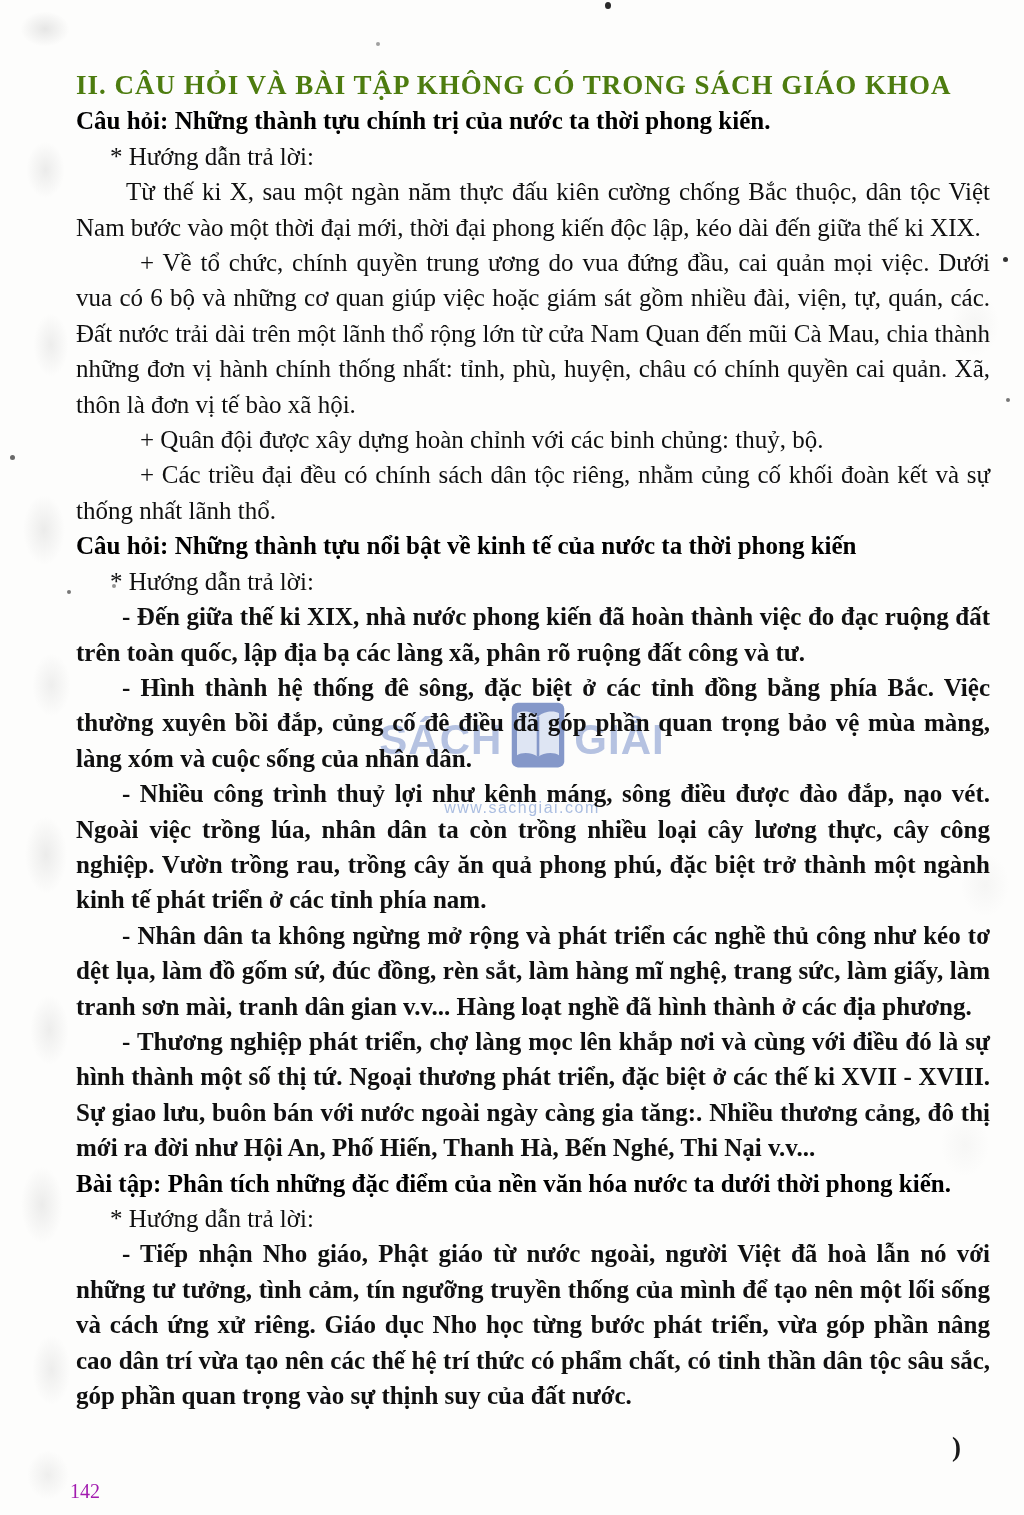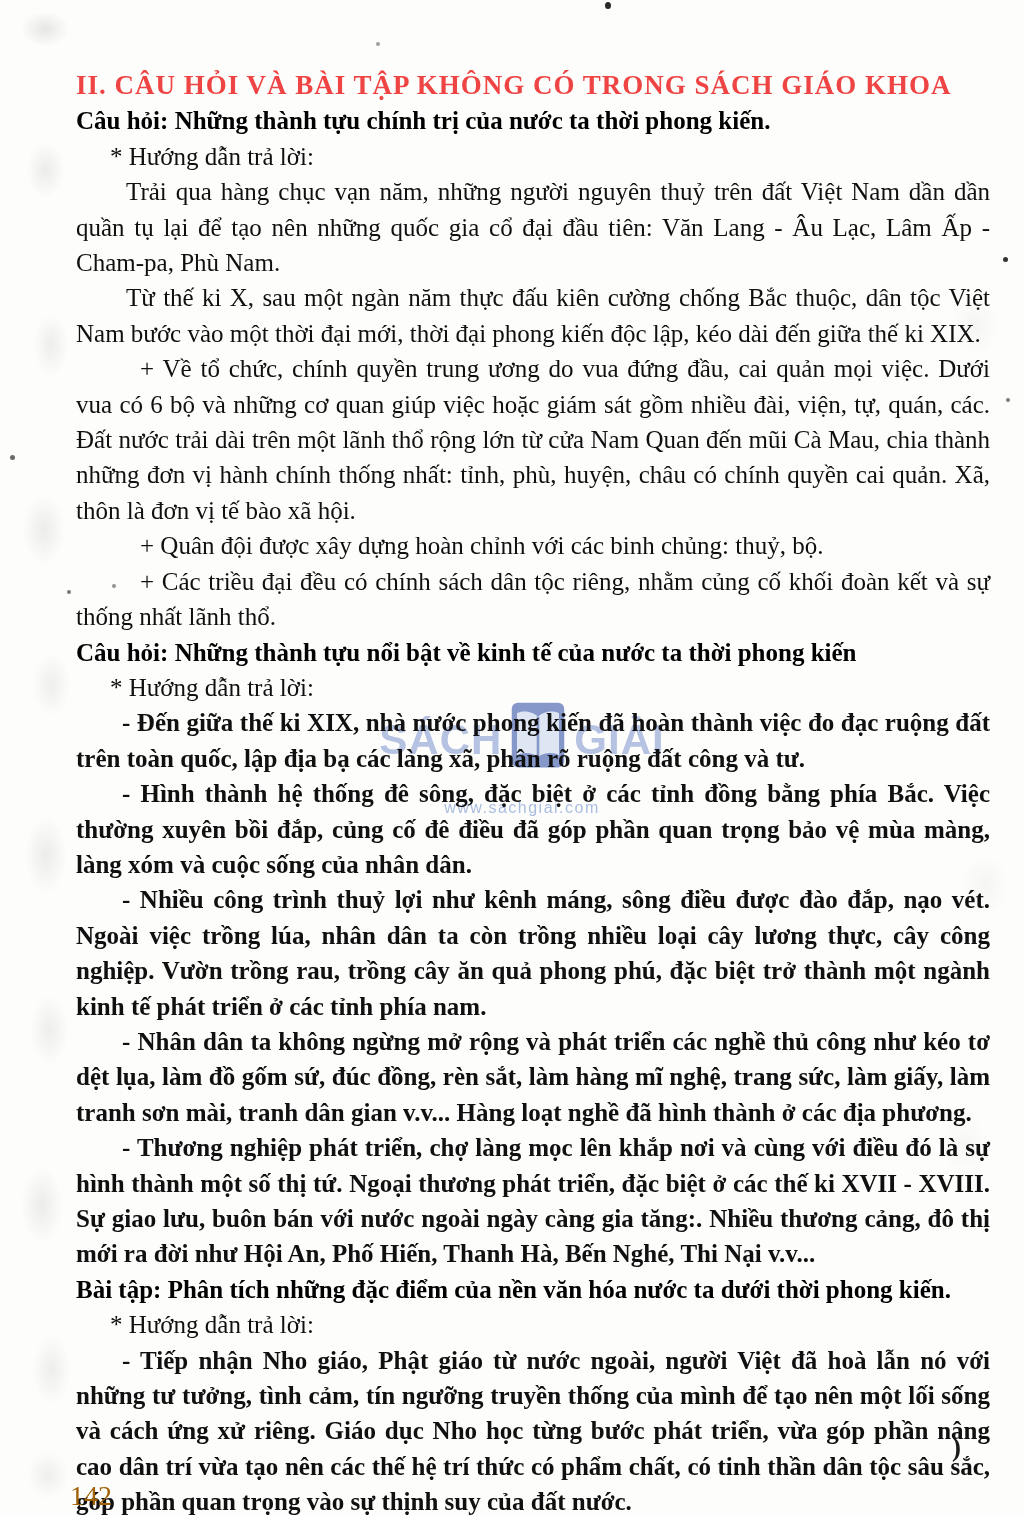--- a/index.html
+++ b/index.html
@@ -28,42 +28,42 @@
       radial-gradient(closest-side, rgba(110,110,110,0.10), rgba(110,110,110,0) 70%) 18px 1440px / 60px 70px no-repeat,
       radial-gradient(closest-side, rgba(120,120,120,0.06), rgba(120,120,120,0) 70%) 940px 280px / 70px 90px no-repeat,
       radial-gradient(closest-side, rgba(120,120,120,0.06), rgba(120,120,120,0) 70%) 950px 840px / 70px 90px no-repeat,
       radial-gradient(closest-side, rgba(120,120,120,0.05), rgba(120,120,120,0) 70%) 930px 1100px / 70px 90px no-repeat;
   }
   .text-block {
     position: absolute; left: 76px; top: 68px; width: 914px; z-index: 2;
     font-size: 25px; line-height: 35.4px; text-align: justify;
   }
   .text-block p { margin: 0; }
-  .h1   { font-weight: bold; font-size: 27px; letter-spacing: 1px; color: #ef4444; text-align: left; }
+  .h1   { font-weight: bold; font-size: 27px; letter-spacing: 1px; color: #4d7c0f; text-align: left; }
   .bold { font-weight: bold; color: #000; }
   .italic { text-indent: 34px; }
   .para { text-indent: 50px; }
   .plus { text-indent: 64px; }
   .dash { text-indent: 46px; font-weight: bold; }
 
   .watermark {
     position: absolute; left: 382px; top: 700px; width: 280px; z-index: 1;
     text-align: center; pointer-events: none;
     font-family: "Liberation Sans", "DejaVu Sans", sans-serif;
   }
   .wm-row {
     display: flex; align-items: center; justify-content: center; gap: 8px;
     font-size: 42px; font-weight: bold; color: #b5c2e1; letter-spacing: 1px;
   }
   .wm-icon { flex: 0 0 auto; opacity: 0.85; }
   .wm-url { margin-top: 19px; font-size: 16px; color: #aabde0; letter-spacing: 1.5px; }
 
   .page-number {
     position: absolute; left: 70px; top: 1480px; z-index: 2;
-    font-size: 28px; color: #a16207;
+    font-size: 20px; color: #a21caf;
   }
   .speck { position: absolute; z-index: 3; border-radius: 50%; }
   .sp-a { left: 605px; top: 2px;    width: 6px; height: 7px; background: #2a2a2a; }
   .sp-b { left: 376px; top: 42px;   width: 4px; height: 4px; background: #777; opacity: .7; }
   .sp-c { left: 1003px; top: 257px; width: 5px; height: 5px; background: #333; }
   .sp-d { left: 1006px; top: 398px; width: 4px; height: 4px; background: #555; opacity: .8; }
   .sp-e { left: 10px;  top: 455px;  width: 5px; height: 5px; background: #444; opacity: .8; }
   .sp-f { left: 67px;  top: 590px;  width: 4px; height: 4px; background: #555; opacity: .8; }
   .sp-g { left: 112px; top: 584px;  width: 4px; height: 4px; background: #666; opacity: .7; }
   .stray-mark {
@@ -90,21 +90,20 @@
       </span>
       <span>GIẢI</span>
     </div>
     <div class="wm-url">www.sachgiai.com</div>
   </div>
 
   <div class="text-block">
     <p class="h1">II. CÂU HỎI VÀ BÀI TẬP KHÔNG CÓ TRONG SÁCH GIÁO KHOA</p>
     <p class="bold">Câu hỏi: Những thành tựu chính trị của nước ta thời phong kiến.</p>
     <p class="italic">* Hướng dẫn trả lời:</p>
-    <p class="para">Trải qua hàng chục vạn năm, những người nguyên thuỷ trên đất Việt Nam dần dần quần tụ lại để tạo nên những quốc gia cổ đại đầu tiên: Văn Lang - Âu Lạc, Lâm Ấp - Cham-pa, Phù Nam.</p>
     <p class="para">Từ thế ki X, sau một ngàn năm thực đấu kiên cường chống Bắc thuộc, dân tộc Việt Nam bước vào một thời đại mới, thời đại phong kiến độc lập, kéo dài đến giữa thế ki XIX.</p>
     <p class="plus">+ Về tổ chức, chính quyền trung ương do vua đứng đầu, cai quản mọi việc. Dưới vua có 6 bộ và những cơ quan giúp việc hoặc giám sát gồm nhiều đài, viện, tự, quán, các. Đất nước trải dài trên một lãnh thổ rộng lớn từ cửa Nam Quan đến mũi Cà Mau, chia thành những đơn vị hành chính thống nhất: tỉnh, phù, huyện, châu có chính quyền cai quản. Xã, thôn là đơn vị tế bào xã hội.</p>
     <p class="plus">+ Quân đội được xây dựng hoàn chỉnh với các binh chủng: thuỷ, bộ.</p>
     <p class="plus">+ Các triều đại đều có chính sách dân tộc riêng, nhằm củng cố khối đoàn kết và sự thống nhất lãnh thổ.</p>
     <p class="bold">Câu hỏi: Những thành tựu nổi bật về kinh tế của nước ta thời phong kiến</p>
     <p class="italic">* Hướng dẫn trả lời:</p>
     <p class="dash">- Đến giữa thế ki XIX, nhà nước phong kiến đã hoàn thành việc đo đạc ruộng đất trên toàn quốc, lập địa bạ các làng xã, phân rõ ruộng đất công và tư.</p>
     <p class="dash">- Hình thành hệ thống đê sông, đặc biệt ở các tỉnh đồng bằng phía Bắc. Việc thường xuyên bồi đắp, củng cố đê điều đã góp phần quan trọng bảo vệ mùa màng, làng xóm và cuộc sống của nhân dân.</p>
     <p class="dash">- Nhiều công trình thuỷ lợi như kênh máng, sông điều được đào đắp, nạo vét. Ngoài việc trồng lúa, nhân dân ta còn trồng nhiều loại cây lương thực, cây công nghiệp. Vườn trồng rau, trồng cây ăn quả phong phú, đặc biệt trở thành một ngành kinh tế phát triển ở các tỉnh phía nam.</p>
     <p class="dash">- Nhân dân ta không ngừng mở rộng và phát triển các nghề thủ công như kéo tơ dệt lụa, làm đồ gốm sứ, đúc đồng, rèn sắt, làm hàng mĩ nghệ, trang sức, làm giấy, làm tranh sơn mài, tranh dân gian v.v... Hàng loạt nghề đã hình thành ở các địa phương.</p>

